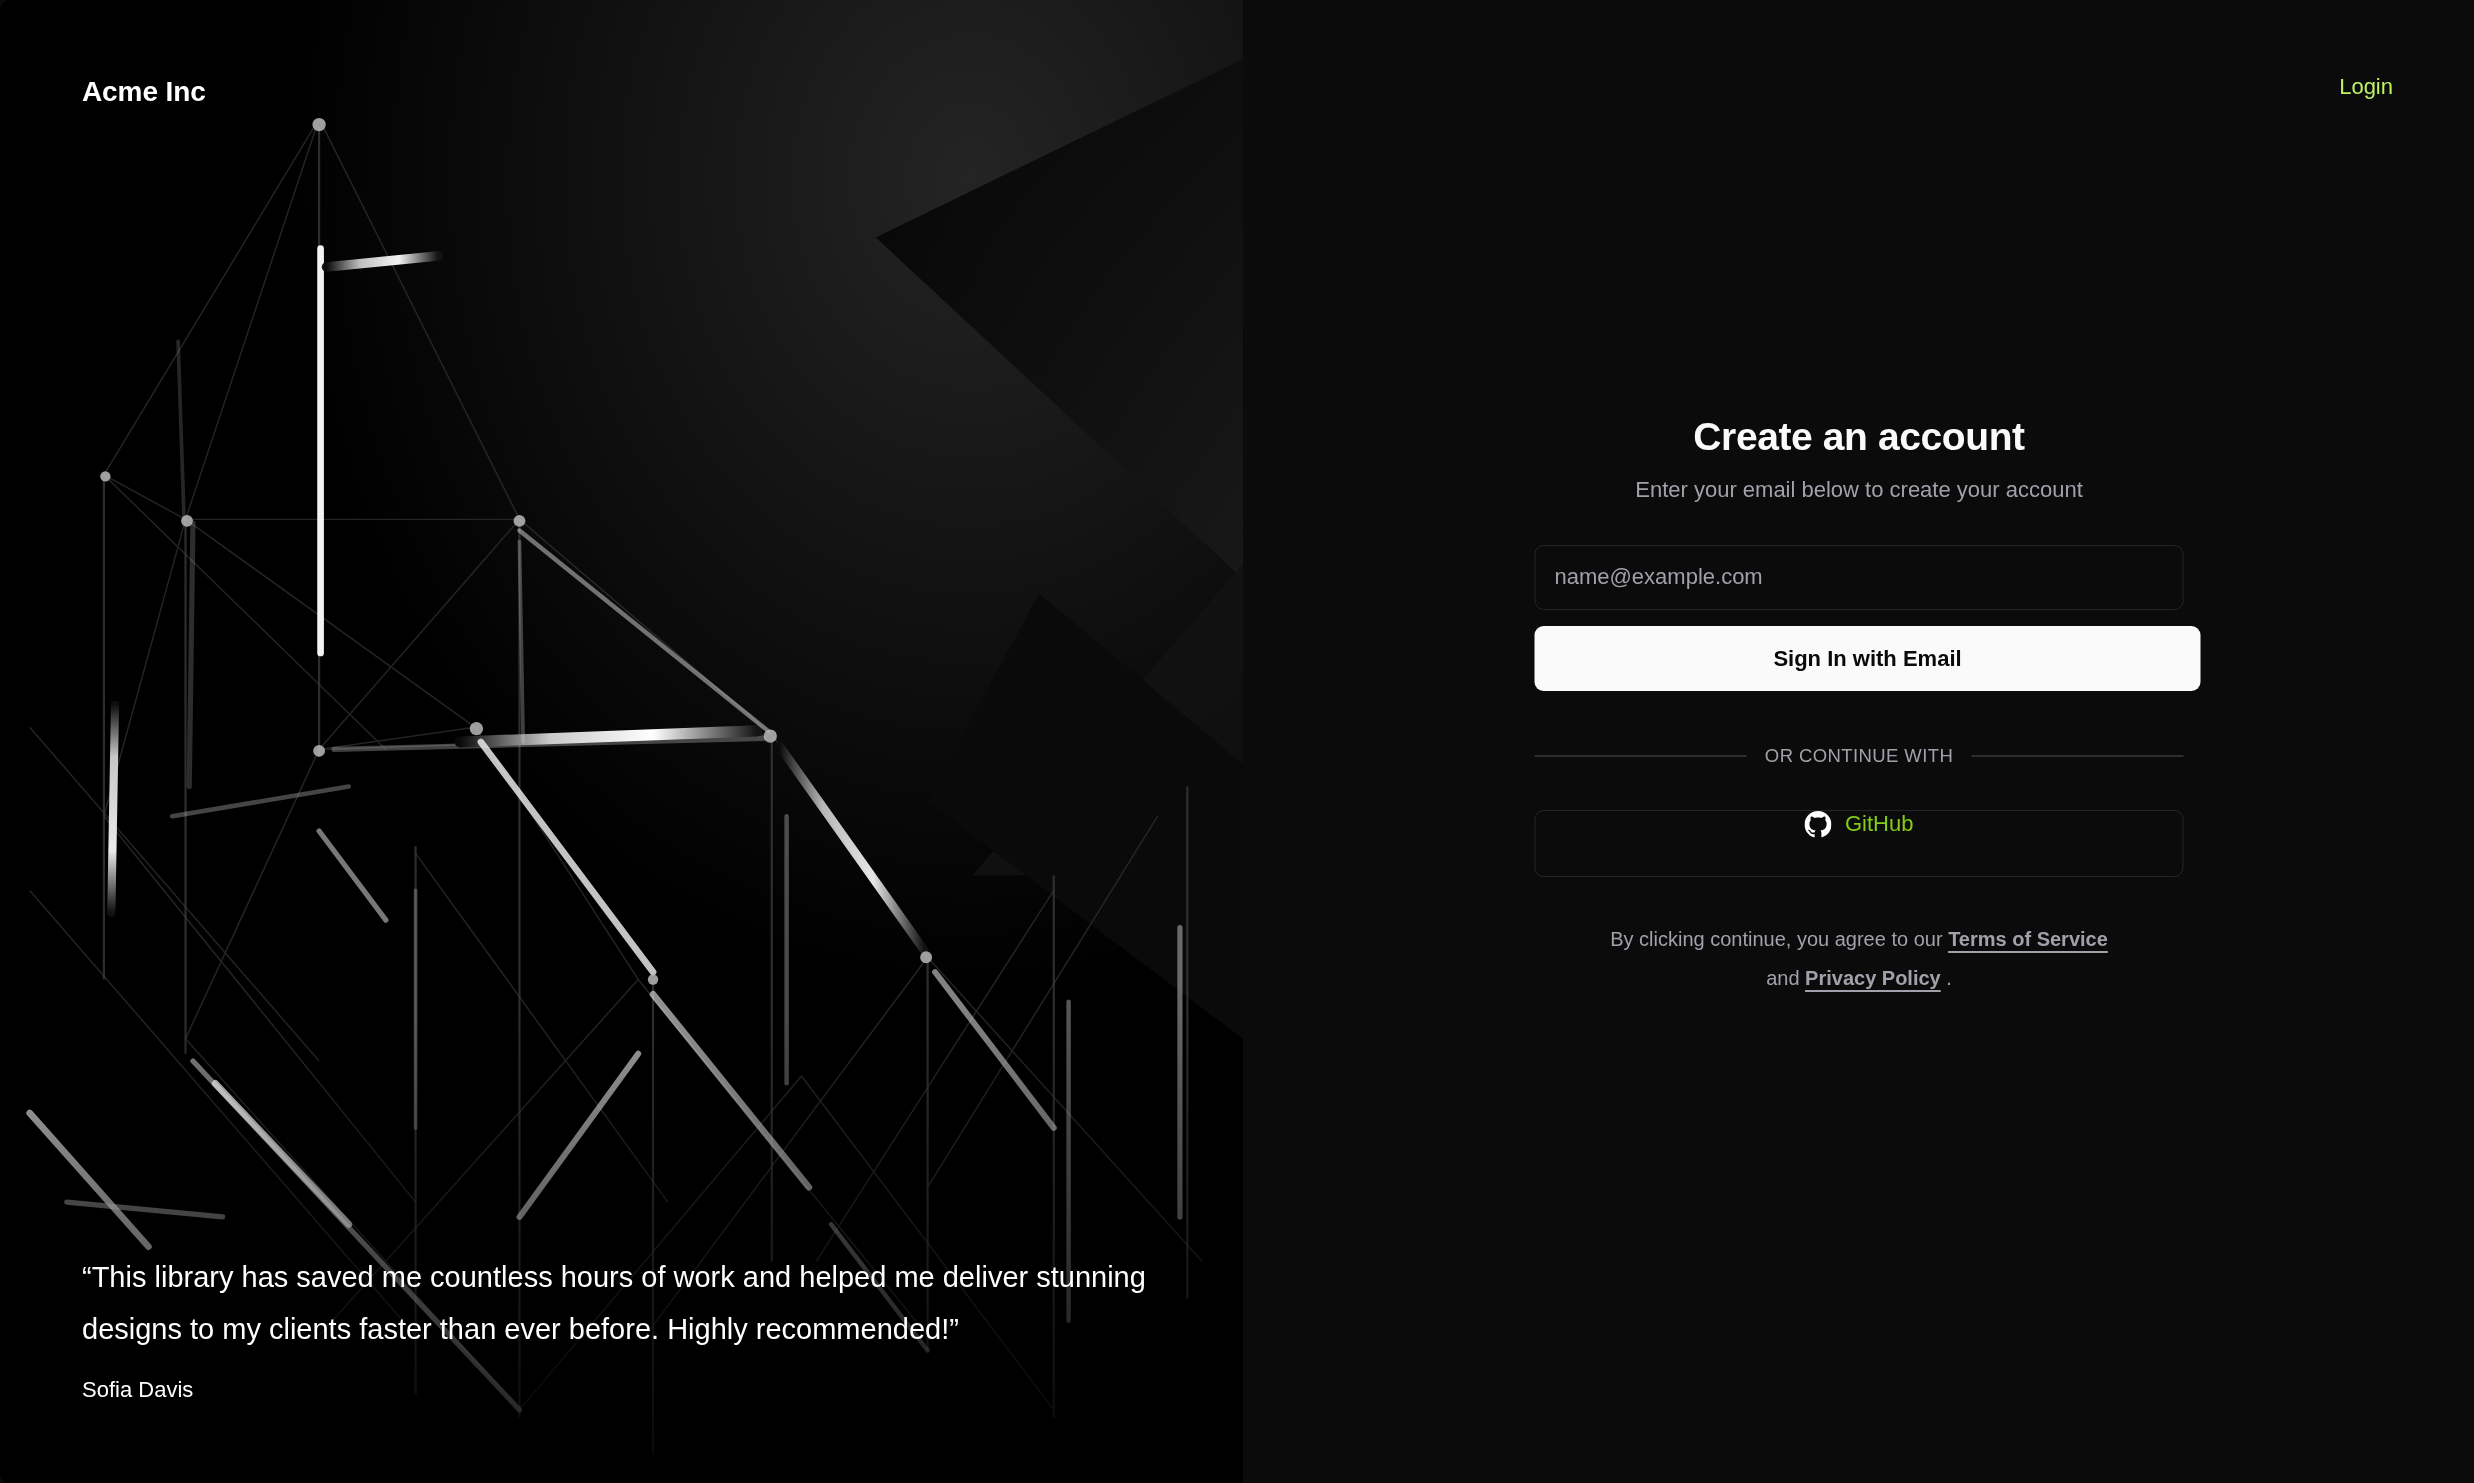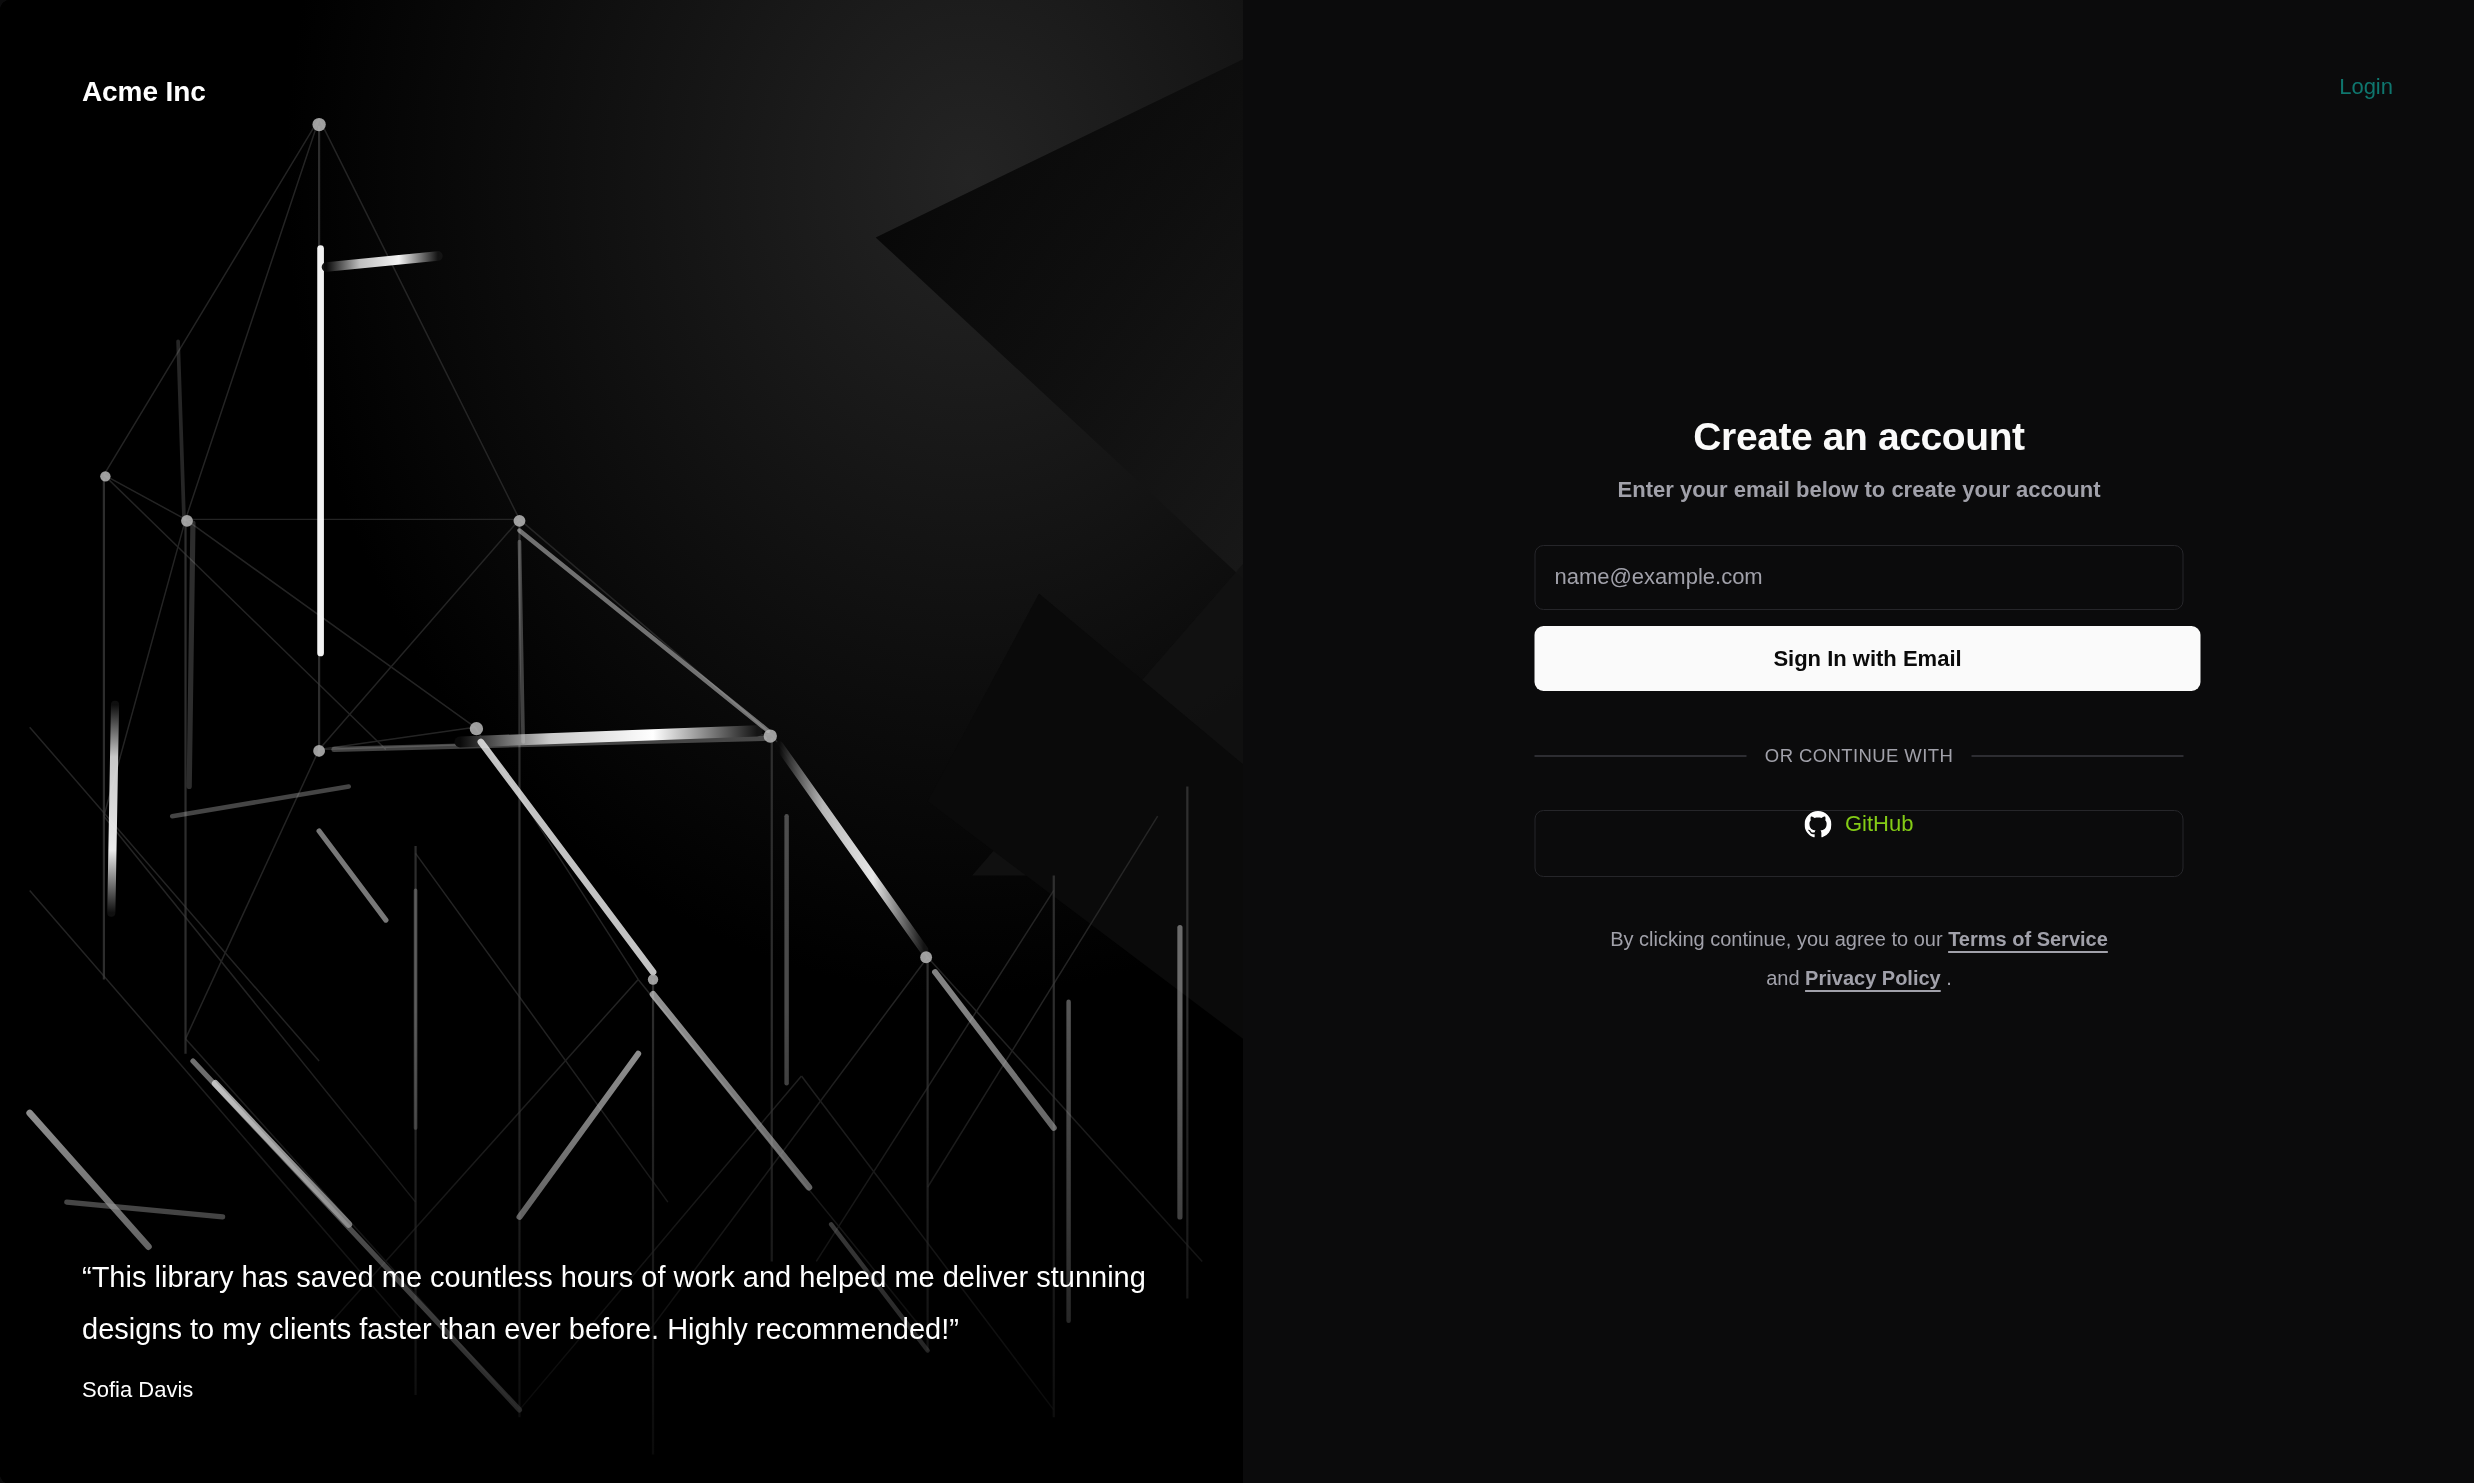--- a/index.html
+++ b/index.html
@@ -89,21 +89,21 @@
     position: relative;
     flex: 1 1 auto;
     height: 1484px;
     background: #0b0b0c;
   }
 
   .login-link {
     position: absolute;
     right: 82px;
     top: 76px;
-    color: #0f766e;
+    color: #bef264;
     font-size: 22px;
     line-height: 1;
     font-weight: 400;
     text-decoration: none;
     white-space: nowrap;
   }
 
   .form-wrap {
     position: absolute;
     left: 50%;
@@ -120,21 +120,21 @@
     color: #fafafa;
     font-size: 39px;
     font-weight: 700;
     letter-spacing: -0.4px;
     line-height: 1.15;
     margin: 0 0 16.3px 0;
   }
   .form-subtitle {
     color: #a1a1aa;
     font-size: 22px;
-    font-weight: 700;
+    font-weight: 400;
     line-height: 1.3;
     margin: 10px;
   }
 
   .email-input {
     display: block;
     box-sizing: border-box;
     width: 649px;
     height: 65px;
     background: #0b0b0c;

